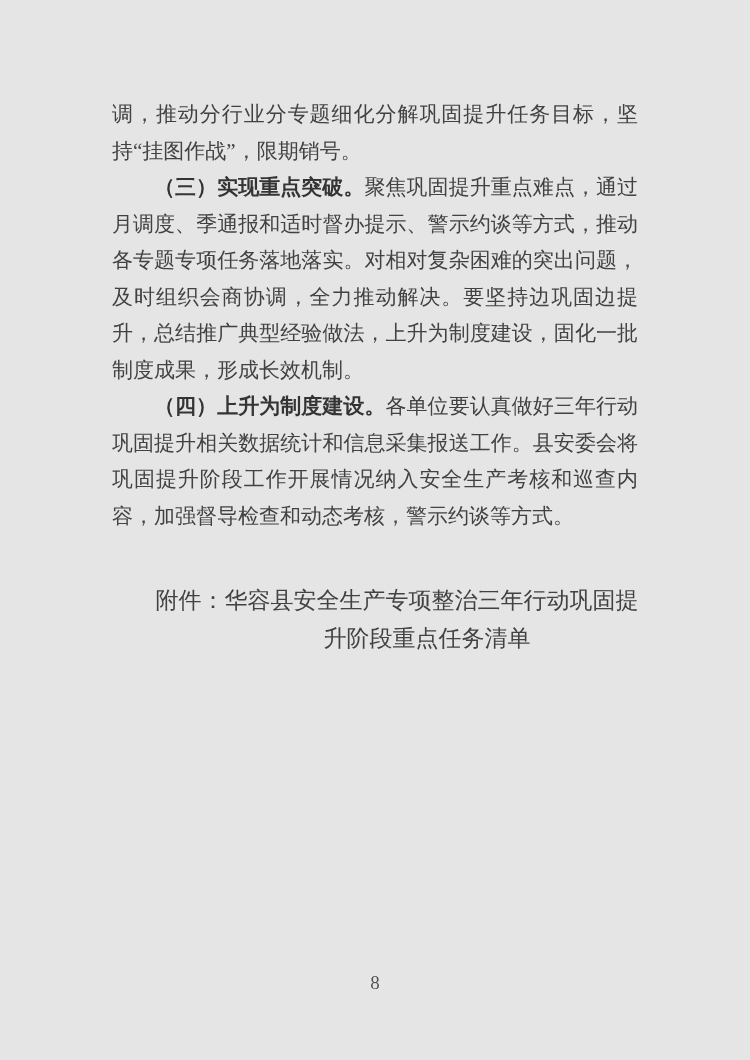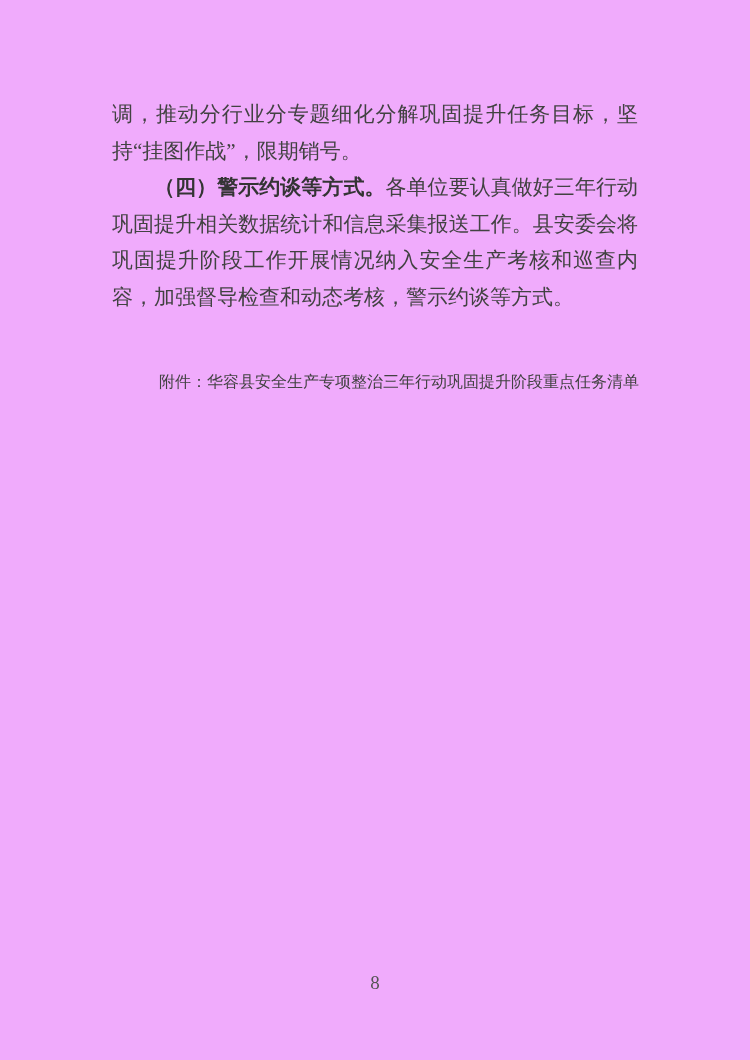--- a/index.html
+++ b/index.html
@@ -4,21 +4,21 @@
 <style>
   html, body {
     margin: 0;
     padding: 0;
     background: #ffffff;
   }
   .page {
     position: relative;
     width: 750px;
     height: 1060px;
-    background: #f0abfc;
+    background: #e5e5e5;
     overflow: hidden;
     font-family: "Liberation Serif", "DejaVu Serif", serif;
   }
   .doc {
     position: absolute;
     left: 112px;
     top: 96px;
     width: 526px;
     font-size: 21px;
     line-height: 36.5px;
@@ -35,23 +35,23 @@
   .lead {
     font-weight: 700;
     color: #343434;
   }
   .attachment {
     margin-top: 48px;
     margin-left: 43px;
     padding-left: 60px;
     text-indent: -60px;
     width: 424px;
-    font-size: 16px;
+    font-size: 23px;
     line-height: 38px;
-    text-align: right;
+    text-align: center;
     color: #424242;
   }
   .footer {
     position: absolute;
     left: 0;
     top: 972px;
     width: 100%;
     text-align: center;
     font-size: 19px;
     color: #555555;
@@ -59,21 +59,22 @@
   }
 </style>
 </head>
 <body>
 
 <div class="page">
   <div class="doc">
 
     <p class="para"><span>调，推动分行业分专题细化分解巩固提升任务目标，坚持“挂图作战”，限期销号。</span></p>
 
+    <p class="para indented"><span class="lead">（三）实现重点突破。</span><span>聚焦巩固提升重点难点，通过月调度、季通报和适时督办提示、警示约谈等方式，推动各专题专项任务落地落实。对相对复杂困难的突出问题，及时组织会商协调，全力推动解决。要坚持边巩固边提升，总结推广典型经验做法，上升为制度建设，固化一批制度成果，形成长效机制。</span></p>
 
-    <p class="para indented"><span class="lead">（四）警示约谈等方式。</span><span>各单位要认真做好三年行动巩固提升相关数据统计和信息采集报送工作。县安委会将巩固提升阶段工作开展情况纳入安全生产考核和巡查内容，加强督导检查和动态考核，警示约谈等方式。</span></p>
+    <p class="para indented"><span class="lead">（四）上升为制度建设。</span><span>各单位要认真做好三年行动巩固提升相关数据统计和信息采集报送工作。县安委会将巩固提升阶段工作开展情况纳入安全生产考核和巡查内容，加强督导检查和动态考核，警示约谈等方式。</span></p>
 
     <div class="attachment"><span>附件：</span><span>华容县安全生产专项整治三年行动巩固提升阶段重点任务清单</span></div>
 
   </div>
 
   <div class="footer">8</div>
 </div>
 
 </body></html>

